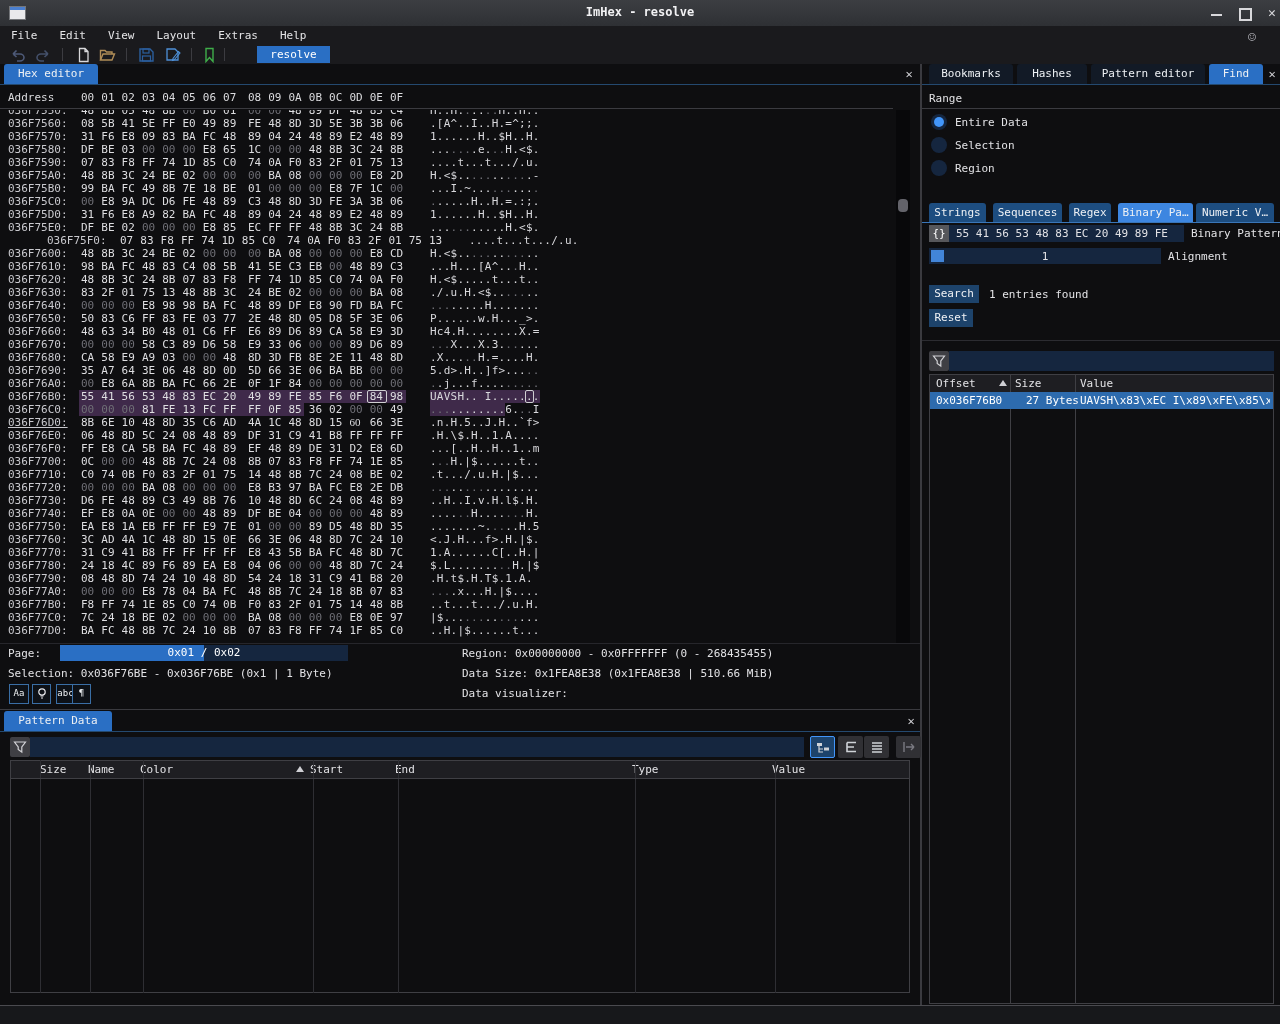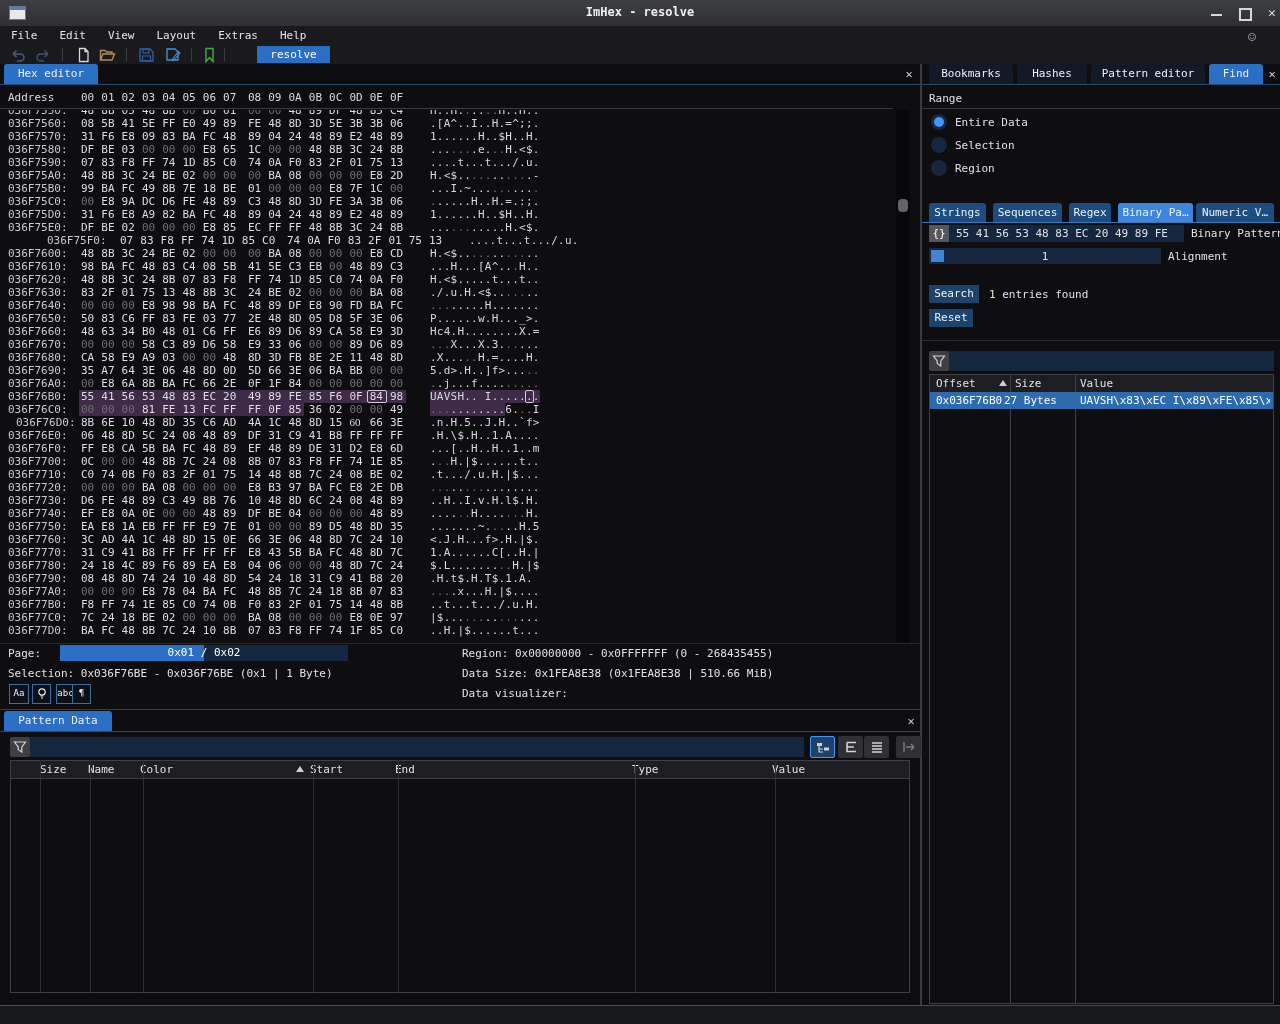--- a/index.html
+++ b/index.html
@@ -1007,21 +1007,21 @@
         <span class="byte" style="left: 329.1px;">02</span>
         <span class="ach" style="left: 512.2px; width: 6.85px;">.</span>
         <span class="byte dim" style="left: 349.4px;">00</span>
         <span class="ach dim" style="left: 519.05px; width: 6.85px;">.</span>
         <span class="byte dim" style="left: 369.7px;">00</span>
         <span class="ach dim" style="left: 525.9px; width: 6.85px;">.</span>
         <span class="byte" style="left: 390px;">49</span>
         <span class="ach" style="left: 532.75px; width: 6.85px;">I</span>
       </div>
       <div class="hexrow" style="top: 306px;">
-        <span class="addr" style="left: 16px;">036F76D0:</span>
+        <span class="addr" style="left: 8px; text-decoration: underline;">036F76D0:</span>
         <span class="byte" style="left: 81px;">8B</span>
         <span class="ach" style="left: 430px; width: 6.85px;">.</span>
         <span class="byte" style="left: 101.3px;">6E</span>
         <span class="ach" style="left: 436.85px; width: 6.85px;">n</span>
         <span class="byte" style="left: 121.6px;">10</span>
         <span class="ach" style="left: 443.7px; width: 6.85px;">.</span>
         <span class="byte" style="left: 141.9px;">48</span>
         <span class="ach" style="left: 450.55px; width: 6.85px;">H</span>
         <span class="byte" style="left: 162.2px;">8D</span>
         <span class="ach" style="left: 457.4px; width: 6.85px;">.</span>
@@ -1753,18 +1753,18 @@
     <div style="position:absolute;left:7px;top:310px;width:345px;height:630px;border:1px solid #3f3f44;box-sizing:border-box;">
       <div class="thead" style="left:0;top:0;width:343px;height:17px;"></div>
       <div style="position:absolute;left:6px;top:2px;">Offset</div>
       <div class="tri-up" style="left:69px;top:5px;"></div>
       <div style="position:absolute;left:85px;top:2px;">Size</div>
       <div style="position:absolute;left:150px;top:2px;">Value</div>
       <div class="vline" style="left:80px;top:0;height:628px;background:#3f3f44;"></div>
       <div class="vline" style="left:145px;top:0;height:628px;background:#3f3f44;"></div>
       <div class="selrow" style="left:0;top:17px;width:343px;height:17px;">
         <div style="position:absolute;left:6px;top:2px;">0x036F76B0</div>
-        <div style="position:absolute;left:74px;top:2px;">27 Bytes</div>
+        <div style="position:absolute;left:96px;top:2px;">27 Bytes</div>
         <div style="position:absolute;left:150px;top:2px;width:190px;overflow:hidden;white-space:nowrap;">UAVSH\x83\xEC I\x89\xFE\x85\xF6\x0F\x84\x98...</div>
       </div>
     </div>
   </div>
 </div>
 
 </body></html>

